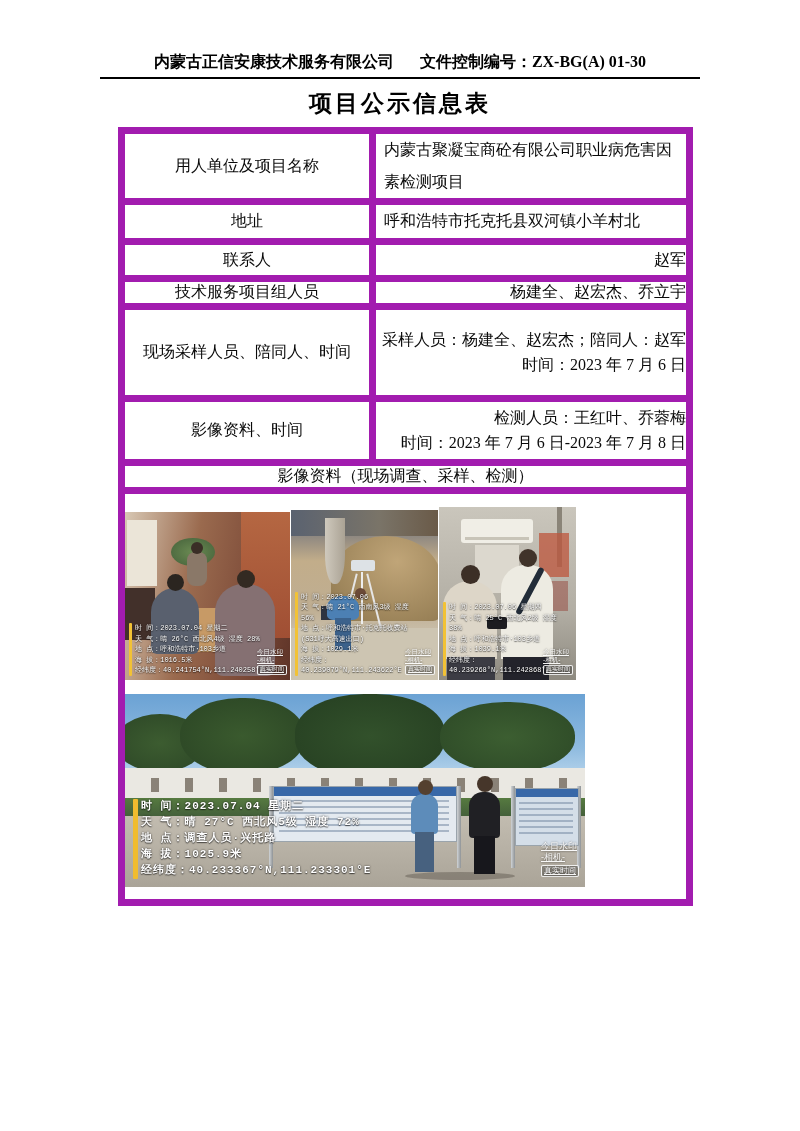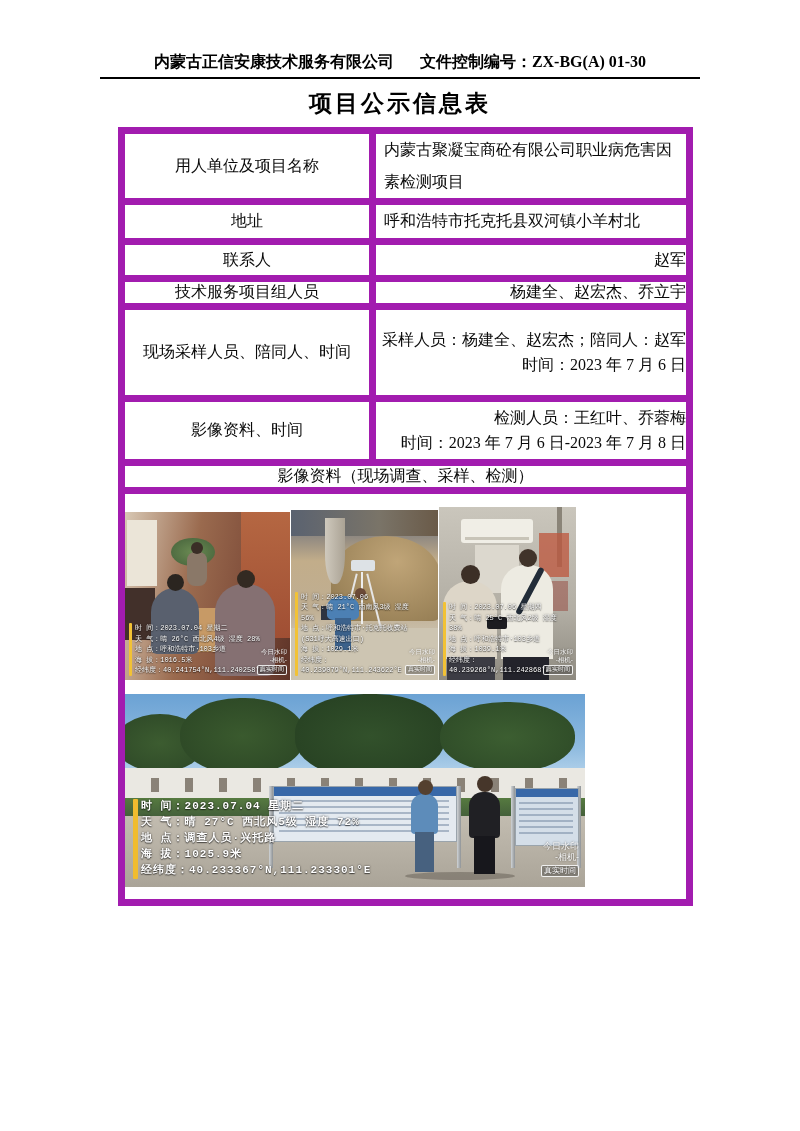--- a/index.html
+++ b/index.html
@@ -36,23 +36,23 @@
   .wm{position:absolute;left:4px;bottom:4px;display:flex;gap:3px;align-items:stretch;z-index:5;}
   .wm-bar{width:3px;background:#f2c235;border-radius:1px;flex:none;}
   .wm-lines{color:#fff;font-size:7px;line-height:1.5;font-family:Liberation Mono, monospace;
             text-shadow:0 0 2px rgba(0,0,0,.75),0 1px 1px rgba(0,0,0,.5);}
   .p1 .wm-lines{max-width:140px;}
   .p2 .wm-lines{max-width:120px;}
   .p3 .wm-lines{max-width:116px;}
   .big .wm{left:8px;bottom:8px;}
   .big .wm-bar{width:5px;background:#f0bc2e;}
   .big .wm-lines{font-size:11px;line-height:1.45;font-weight:bold;letter-spacing:1px;max-width:420px;}
-  .tag{position:absolute;right:3px;bottom:5px;z-index:5;text-align:right;color:rgba(255,255,255,.95);
+  .tag{position:absolute;right:3px;bottom:5px;z-index:5;text-align:left;color:rgba(255,255,255,.95);
        font-size:6.5px;line-height:1.25;font-family:"Liberation Sans","DejaVu Sans",sans-serif;
-       text-shadow:0 0 2px rgba(0,0,0,.6);}
+       text-shadow:0 0 2px rgba(0,0,0,.6);text-decoration:underline;}
   .tag-box{border:1px solid rgba(255,255,255,.9);border-radius:2px;padding:0 2px;margin-top:1px;
            font-size:6px;background:rgba(50,50,50,.35);}
   .big .tag{font-size:9px;right:6px;bottom:10px;}
   .big .tag-box{font-size:8px;}
 </style>
 </head>
 <body>
 
 <div class="page">
 

